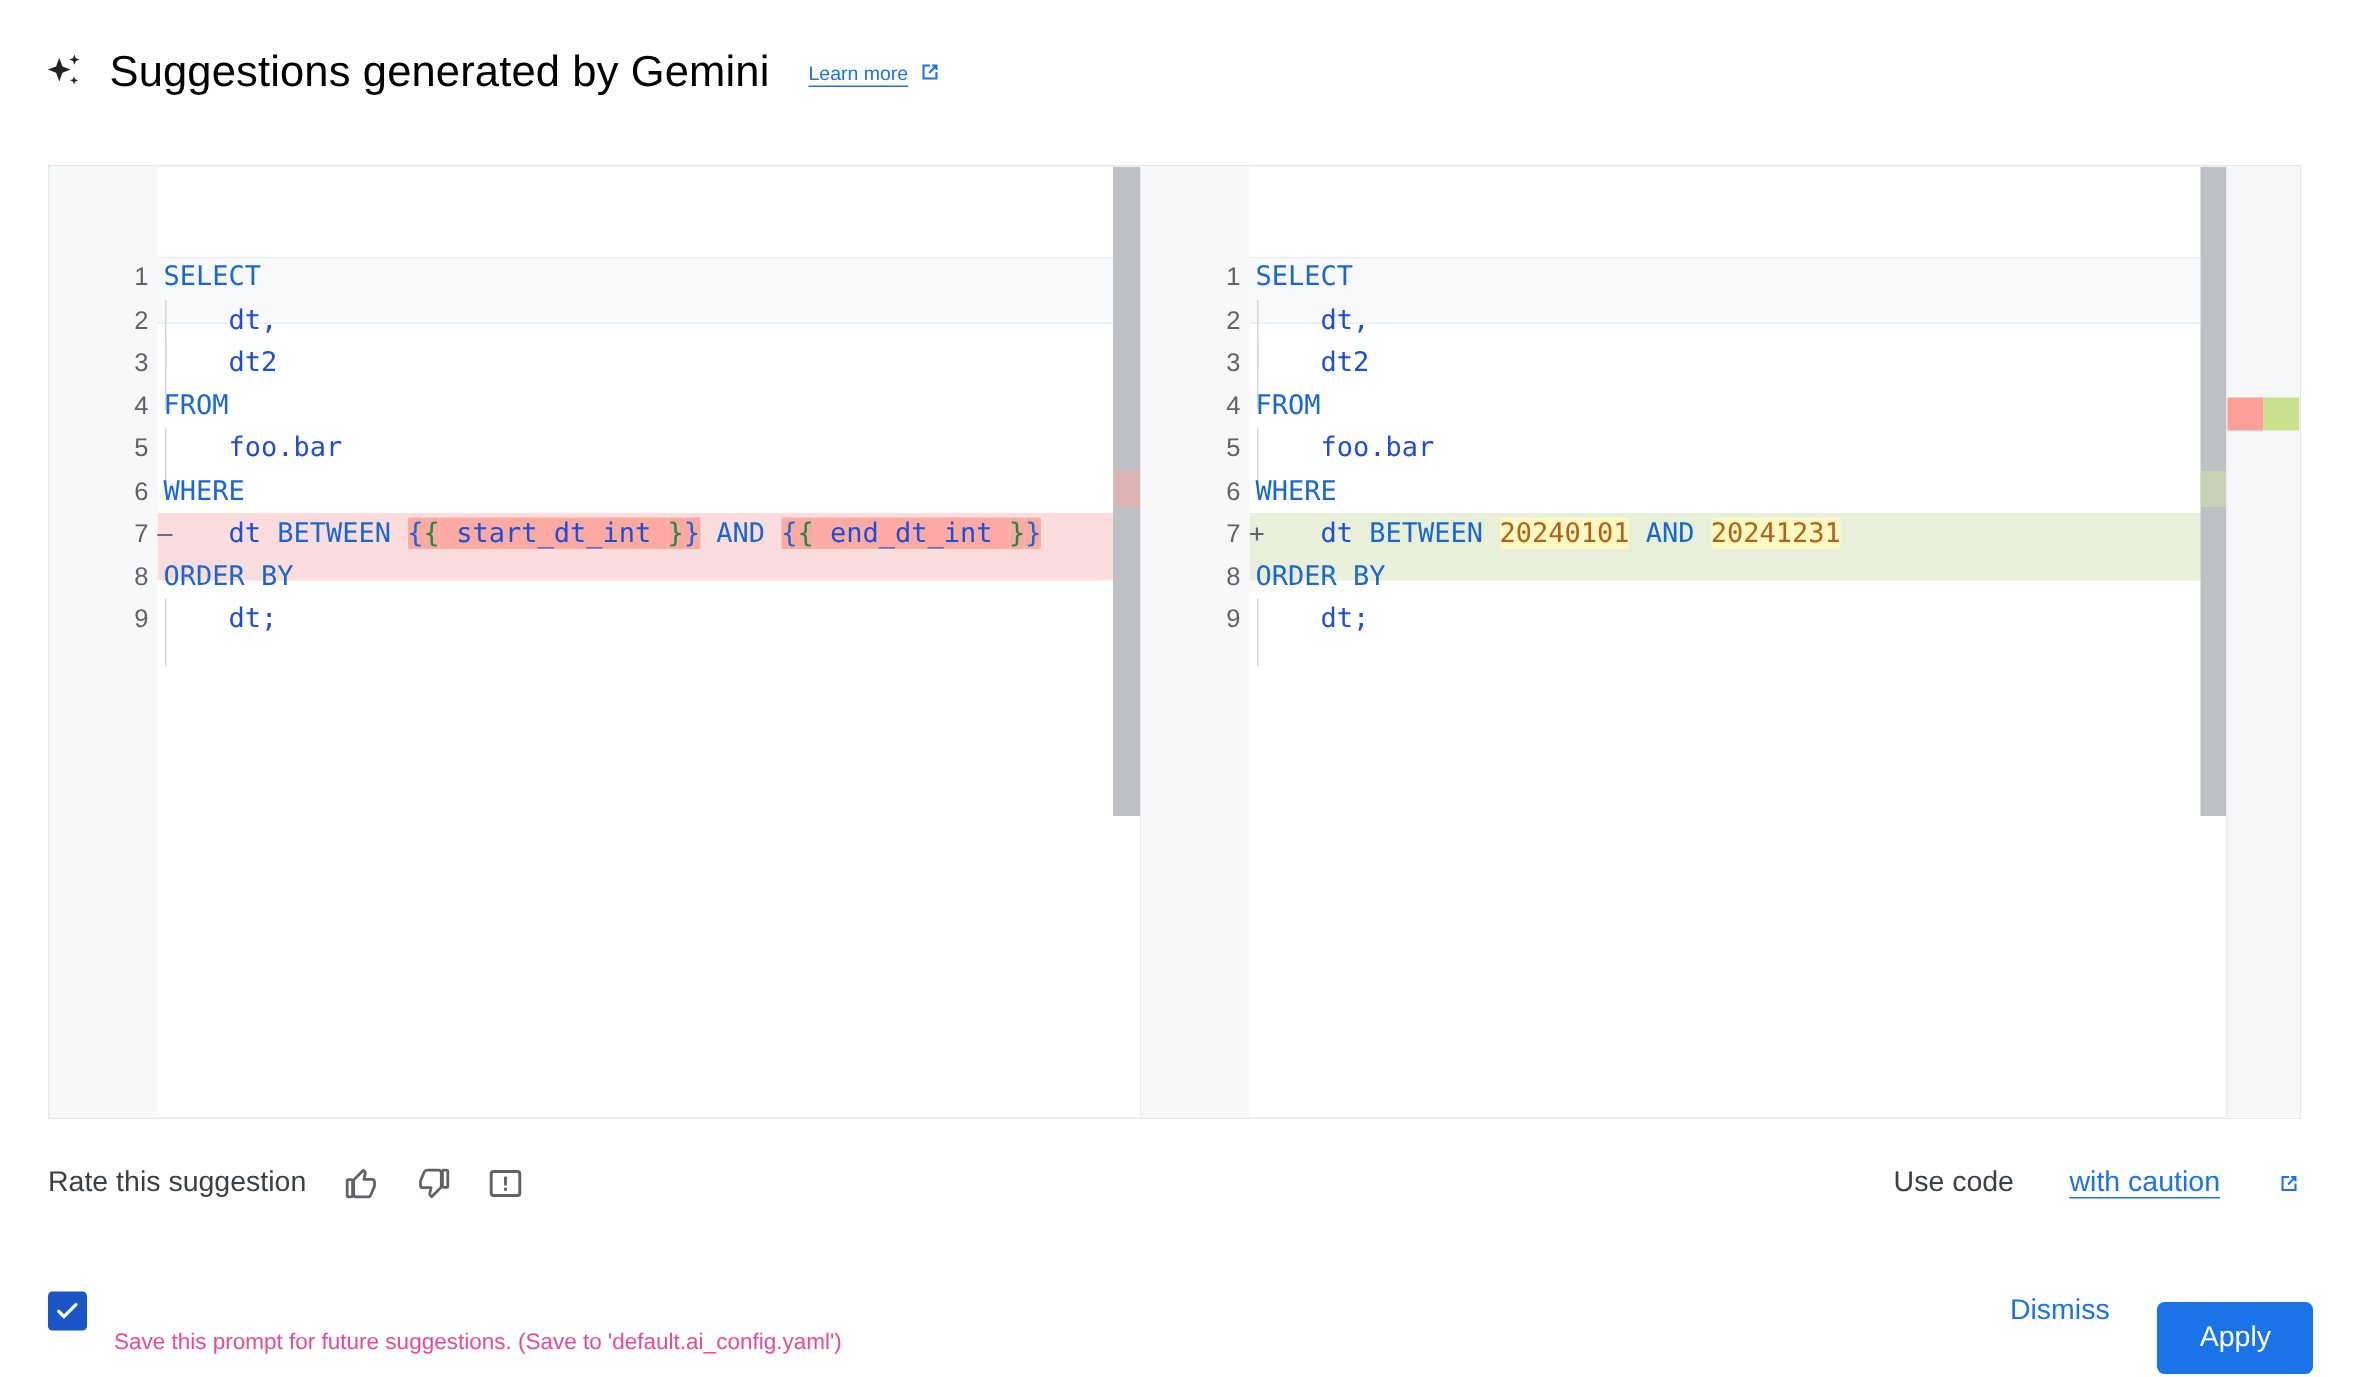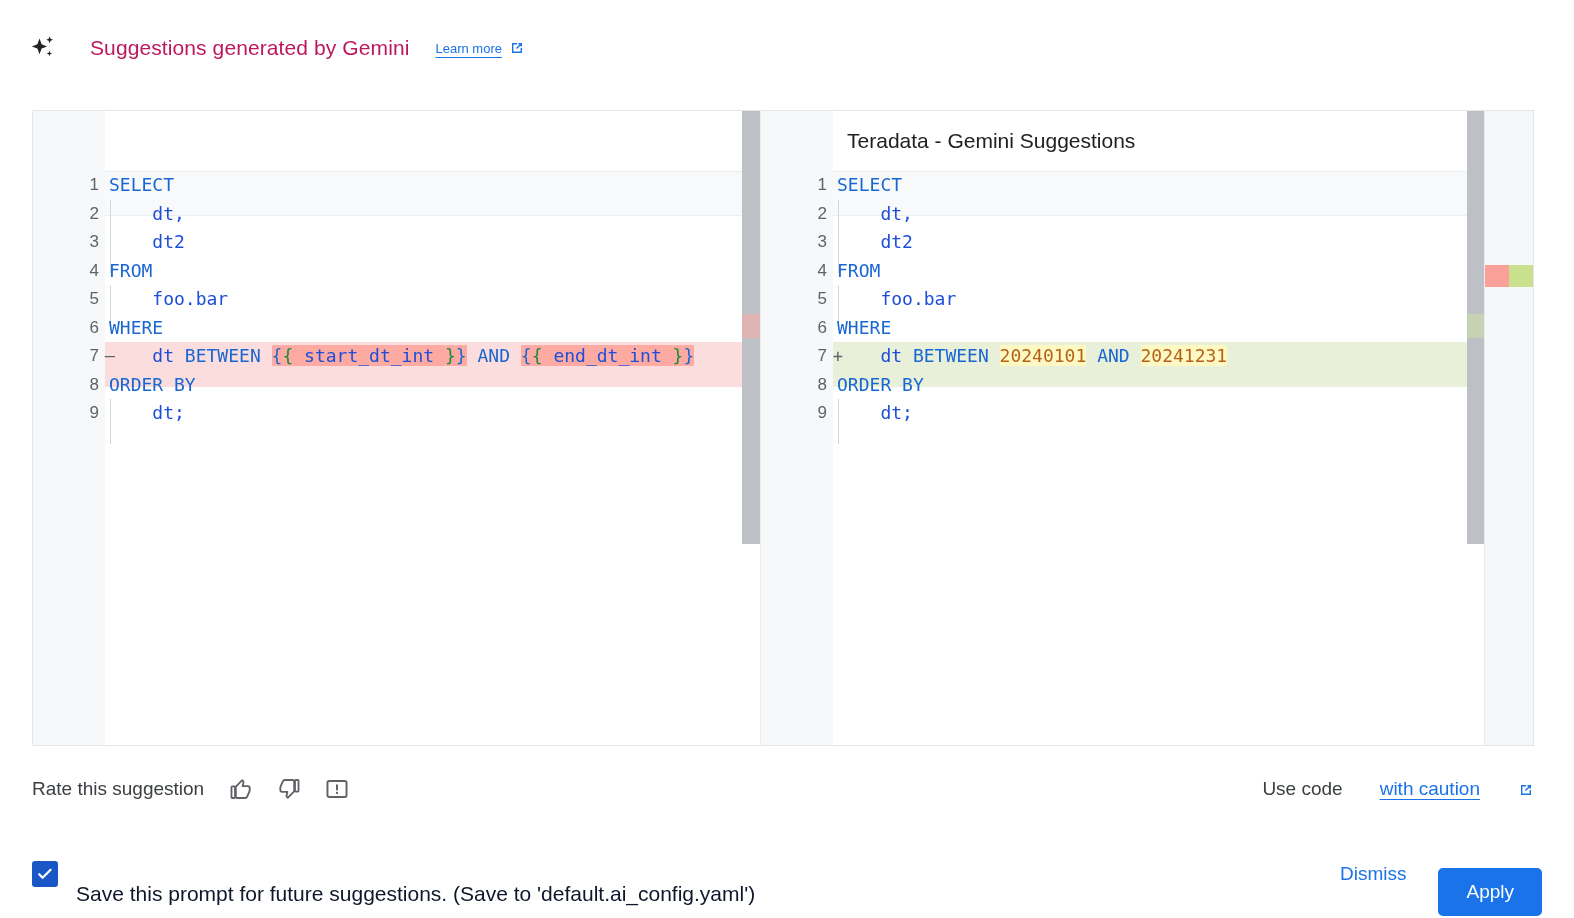--- a/index.html
+++ b/index.html
@@ -26,23 +26,23 @@
     align-items: center;
     padding-left: 28px;
     box-sizing: border-box;
   }
   .sparkle-icon {
     width: 30px; height: 30px;
     flex: 0 0 auto;
     display: block;
   }
   .header-title {
-    font-size: 21px;
-    color: #be185d;
-    margin-left: 32px;
+    font-size: 29px;
+    color: #000000;
+    margin-left: 15px;
     letter-spacing: 0.1px;
     white-space: nowrap;
   }
   .learn-more {
     margin-left: 26px;
     font-size: 13px;
     color: #1a73e8;
     display: inline-flex;
     align-items: center;
     gap: 7px;
@@ -257,22 +257,22 @@
     border-radius: 3px;
     background: #1a56c5;
     display: flex;
     align-items: center;
     justify-content: center;
     cursor: pointer;
     flex: 0 0 auto;
   }
   .checkbox svg { display: block; }
   .cb-label {
-    font-size: 21px;
-    color: #0f172a;
+    font-size: 15px;
+    color: #ec4899;
     margin-left: 18px;
     white-space: nowrap;
     margin-top: 40px;
   }
   .btn-group {
     margin-left: auto;
     display: flex;
     align-items: center;
     gap: 14px;
   }
@@ -339,21 +339,20 @@
         <div class="code-line"><span class="ln">9</span><span class="code-text indented"><span class="id">    dt;</span></span></div>
       </div>
     <div class="vscroll" style="right:0;">
       <div class="thumb"></div>
       <div class="marker" style="top:203px;background:#f9a7a0;"></div>
     </div>
   </div>
 
   <div class="diff-pane pane-right">
     <div class="gutter"></div>
-    <div class="pane-title">Teradata - Gemini Suggestions</div>
     <div class="code-area" id="right-code">
         <div class="code-line"><span class="ln">1</span><span class="code-text first-line-band"><span class="kw">SELECT</span></span></div>
         <div class="code-line"><span class="ln">2</span><span class="code-text indented"><span class="id">    dt,</span></span></div>
         <div class="code-line"><span class="ln">3</span><span class="code-text indented"><span class="id">    dt2</span></span></div>
         <div class="code-line"><span class="ln">4</span><span class="code-text"><span class="kw">FROM</span></span></div>
         <div class="code-line"><span class="ln">5</span><span class="code-text indented"><span class="id">    foo.bar</span></span></div>
         <div class="code-line"><span class="ln">6</span><span class="code-text"><span class="kw">WHERE</span></span></div>
         <div class="code-line add-line"><span class="ln">7<span class="sign">+</span></span><span class="code-text"><span class="id">    dt </span><span class="kw">BETWEEN</span><span class="id"> </span><span class="num add-tok">20240101</span><span class="id"> </span><span class="kw">AND</span><span class="id"> </span><span class="num add-tok">20241231</span></span></div>
         <div class="code-line"><span class="ln">8</span><span class="code-text"><span class="kw">ORDER BY</span></span></div>
         <div class="code-line"><span class="ln">9</span><span class="code-text indented"><span class="id">    dt;</span></span></div>

